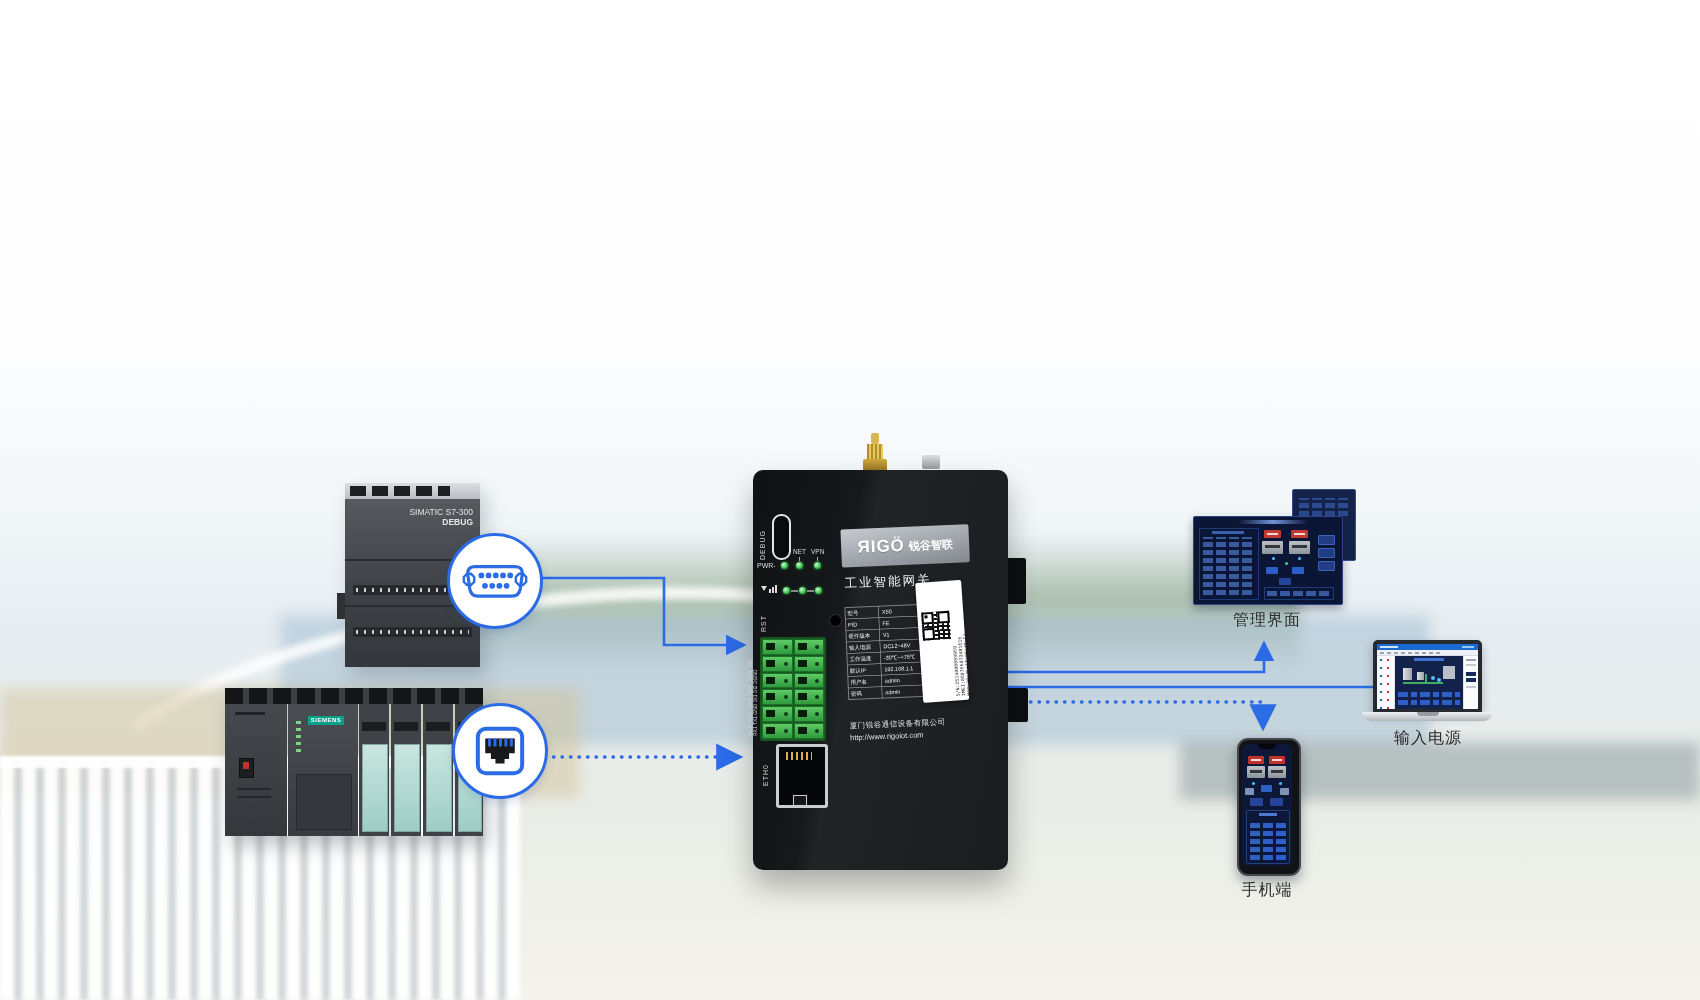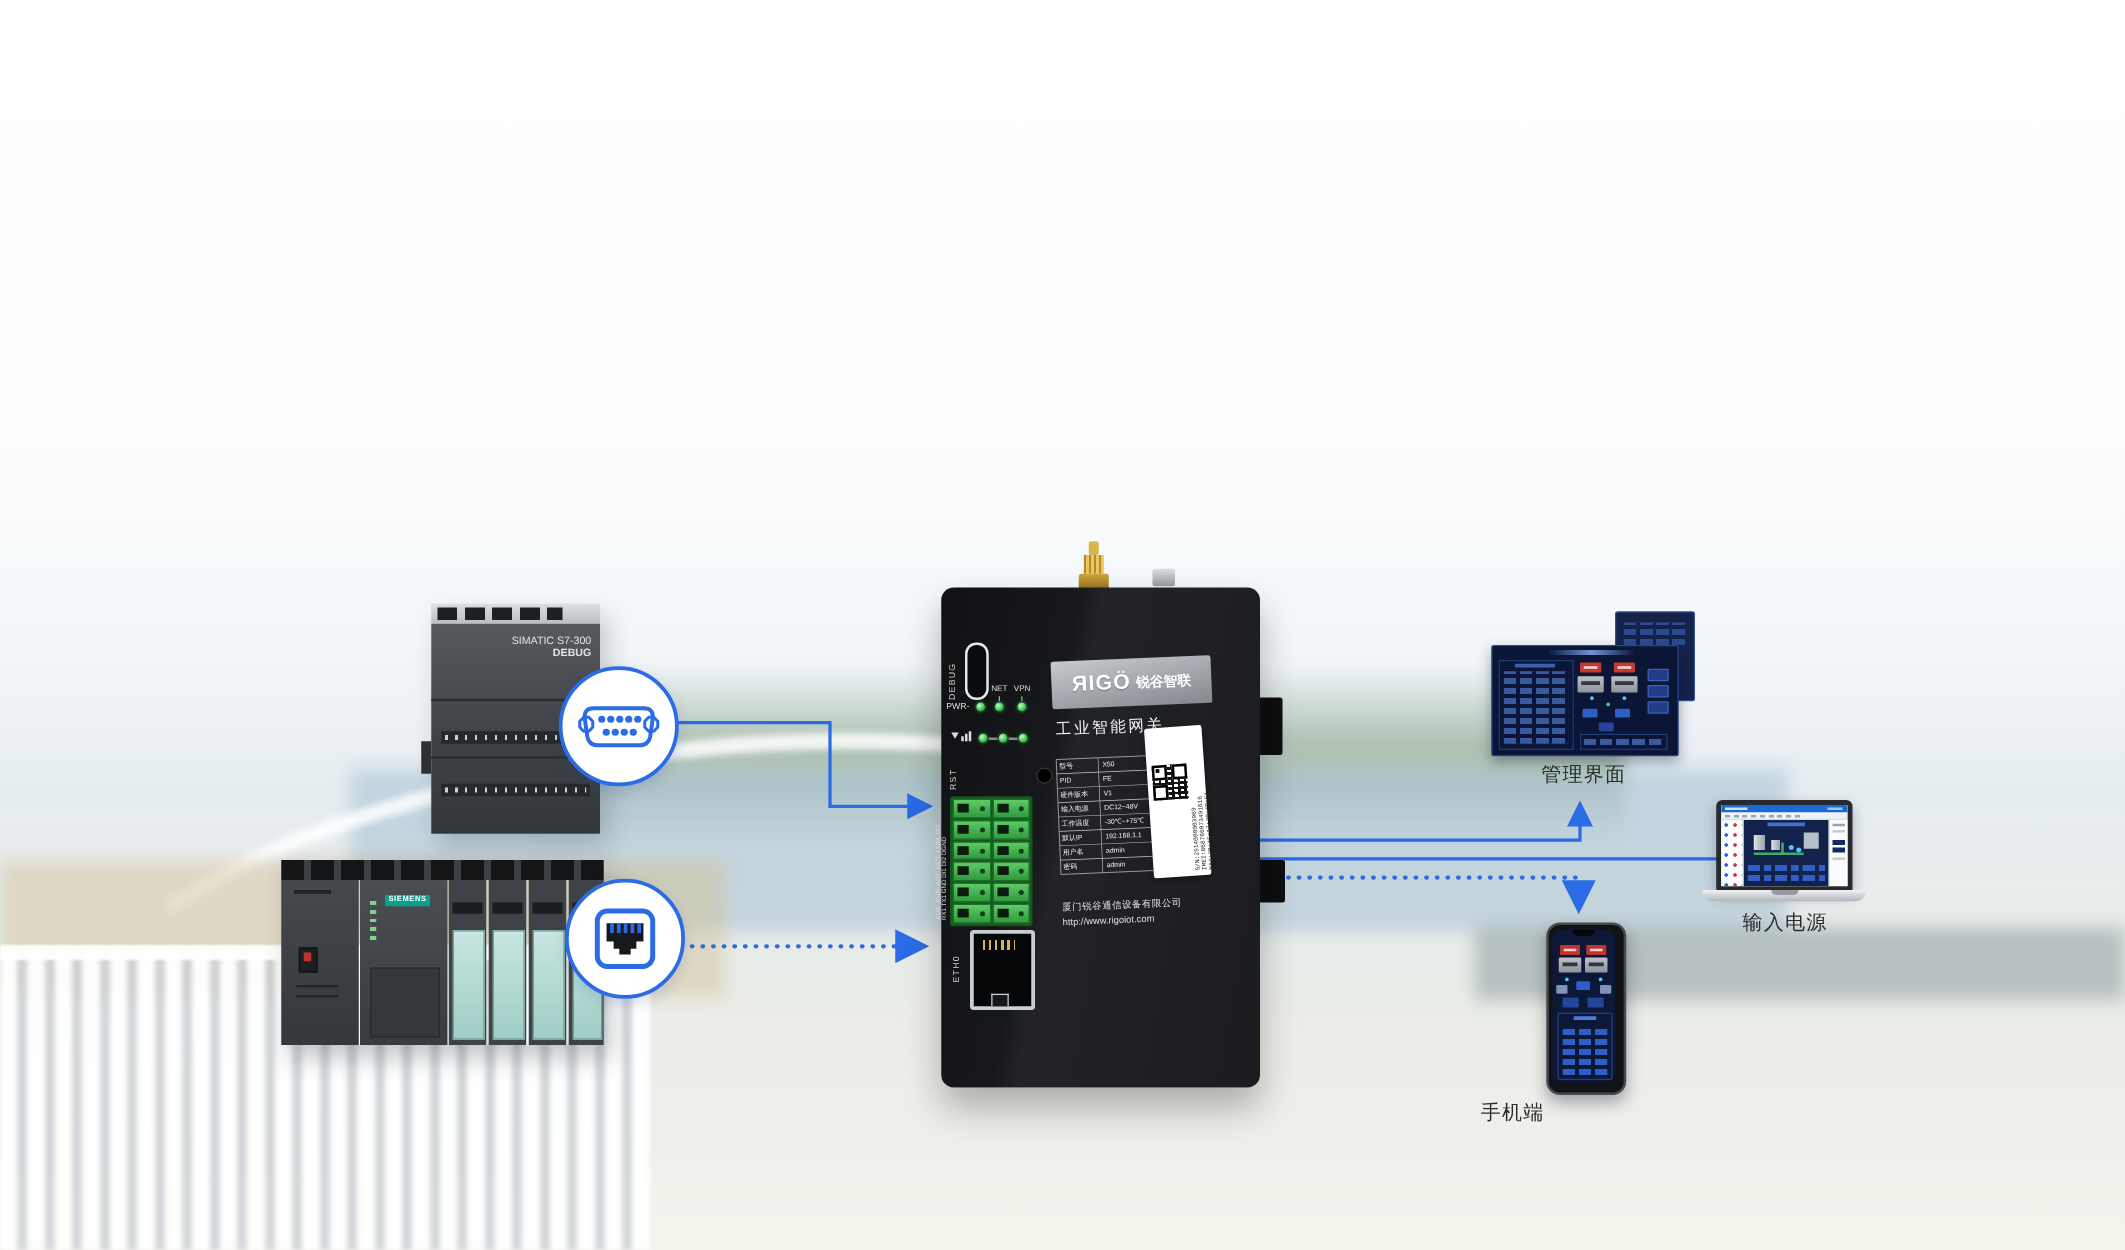--- a/index.html
+++ b/index.html
@@ -403,16 +403,16 @@
         <div class="chip" style="left:3px;top:44px;width:9px;height:7px;background:#7f93b8;"></div>
         <div class="chip" style="left:38px;top:44px;width:9px;height:7px;background:#7f93b8;"></div>
         <div class="chip" style="left:8px;top:54px;width:13px;height:8px;background:#24459a;"></div>
         <div class="chip" style="left:28px;top:54px;width:13px;height:8px;background:#24459a;"></div>
         <div class="abs" style="left:4px;top:66px;width:42px;height:52px;border:1px solid #23417f;border-radius:2px;">
           <div class="abs" style="left:12px;top:2px;width:18px;height:3px;background:#4d79d9;"></div>
           <div class="abs microgrid" style="--bg:#0d1838;--cell:#2e5fc7;left:3px;top:9px;width:36px;height:40px;"></div>
         </div>
       </div>
     </div>
-    <div class="abs lbl" style="left:1182px;top:880px;width:56px;">手机端</div>
+    <div class="abs lbl" style="left:1239px;top:880px;width:56px;">手机端</div>
   </div>
 
 </div>
 
 </body></html>

